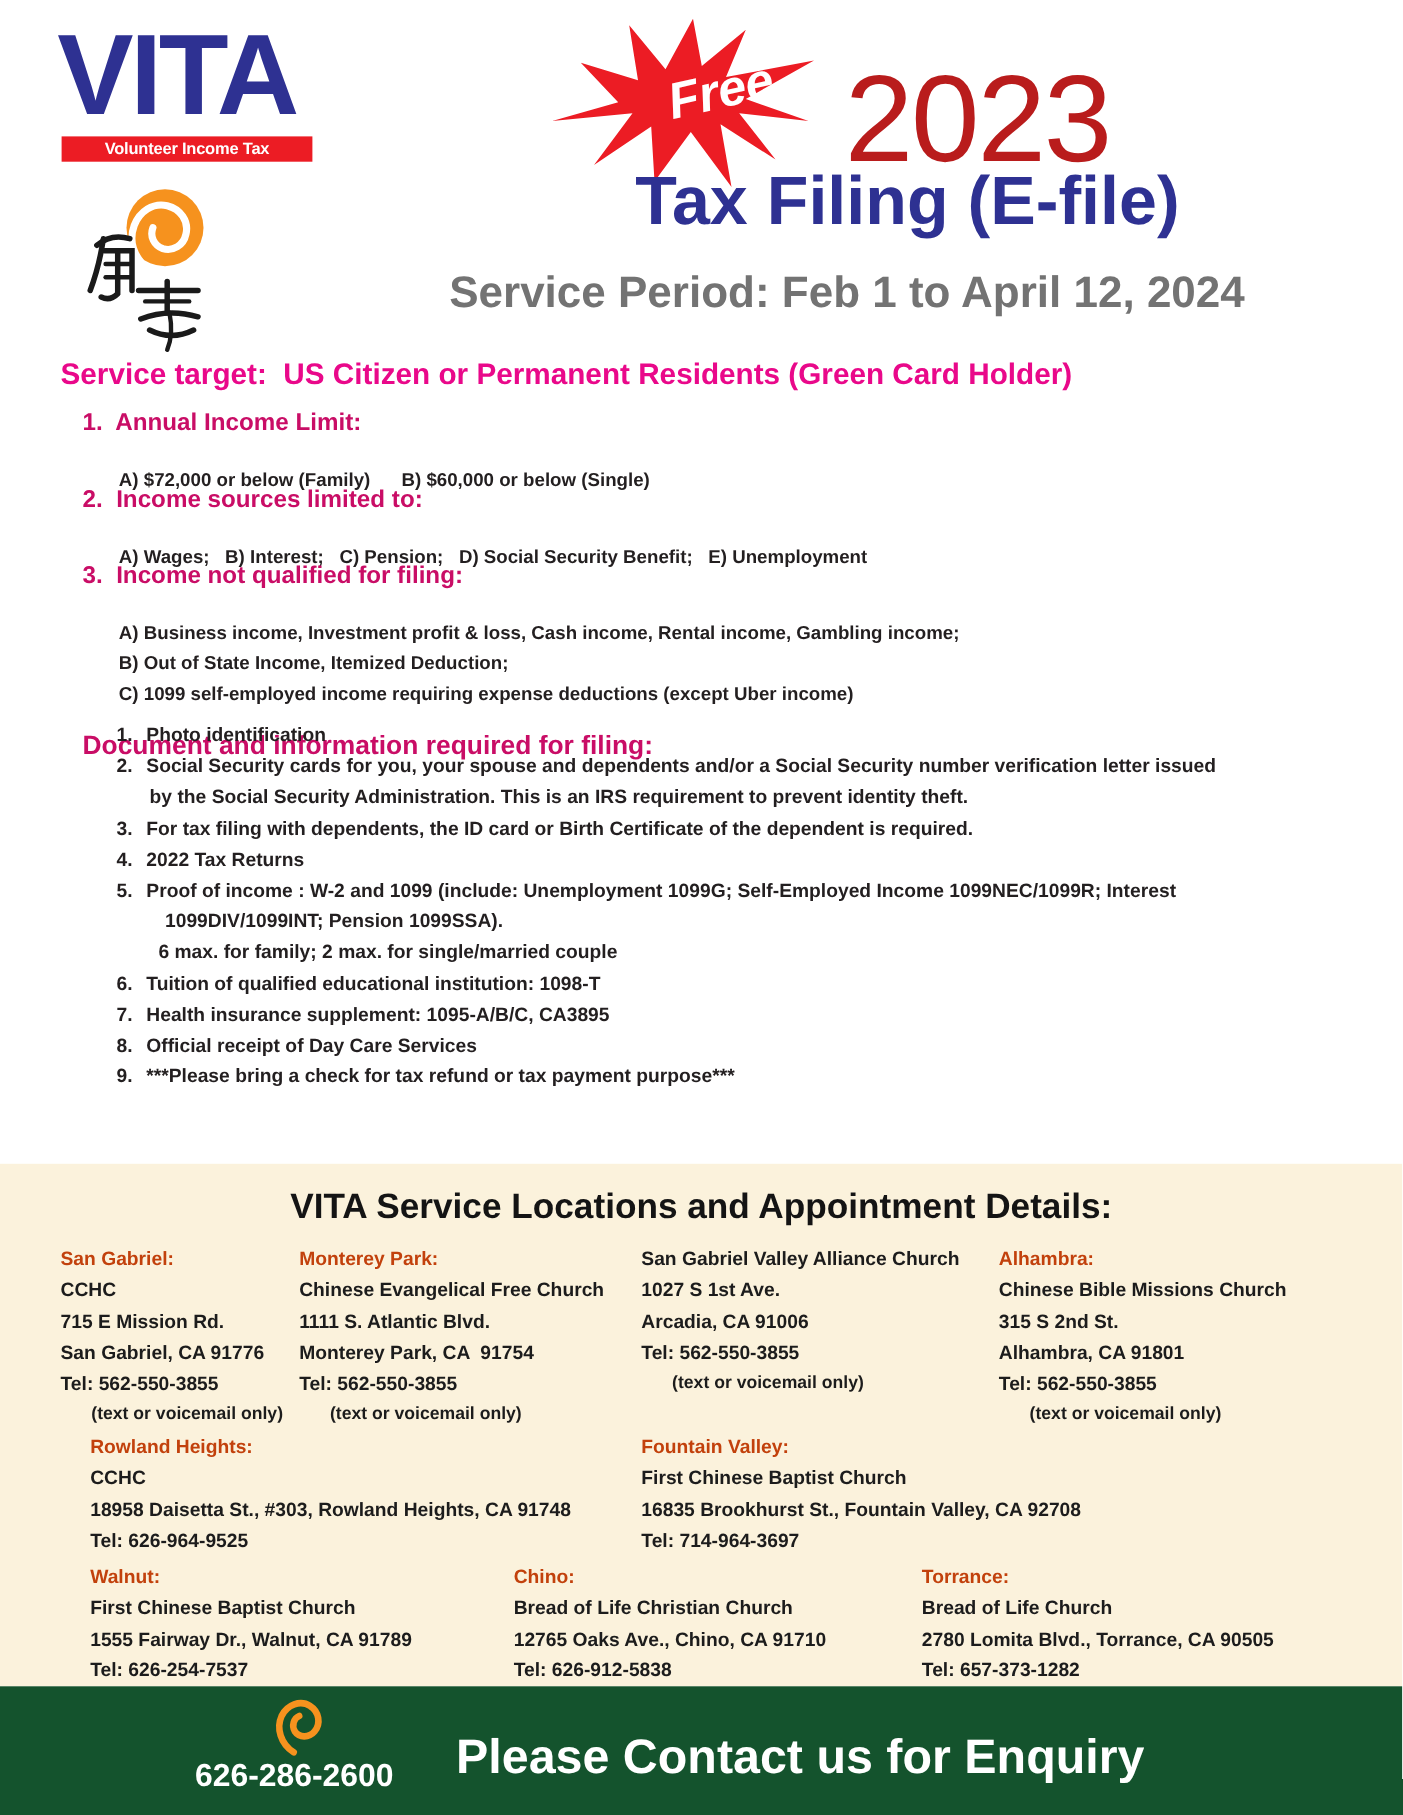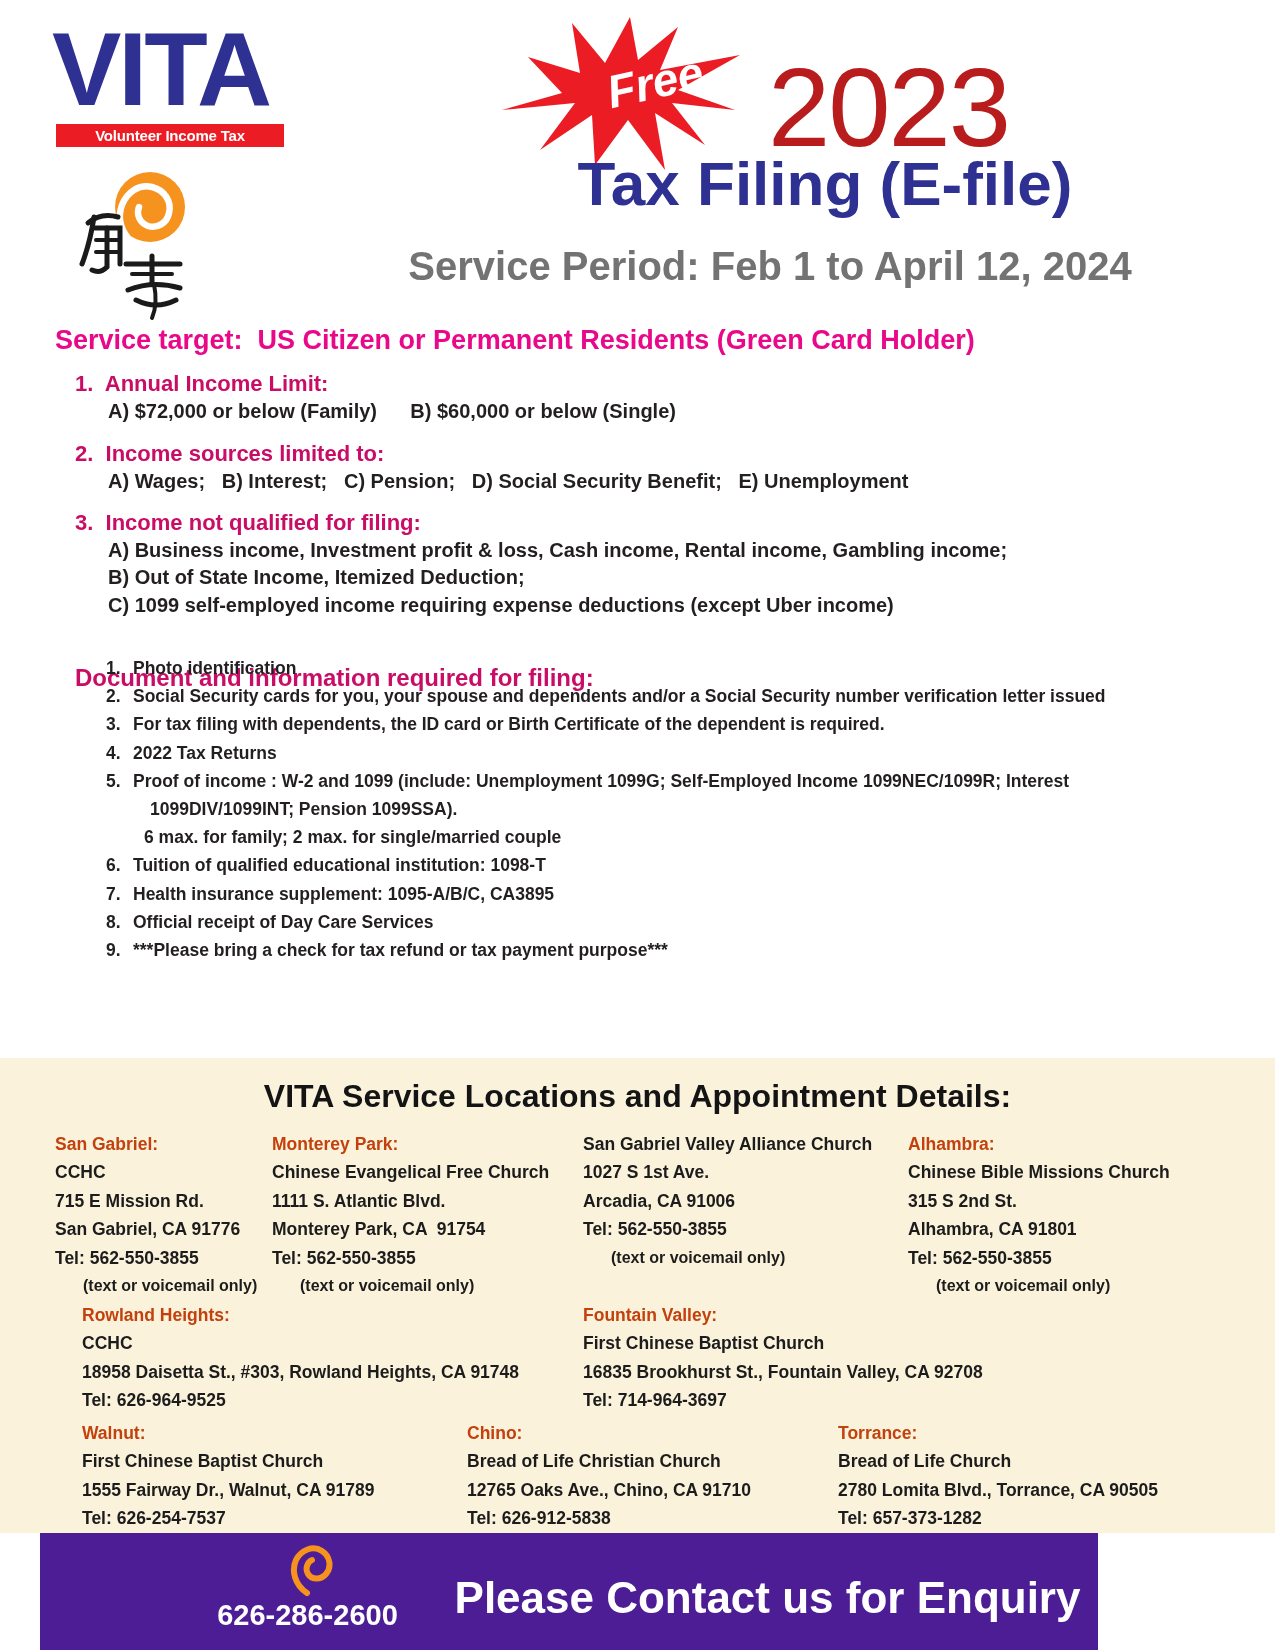--- a/index.html
+++ b/index.html
@@ -18,21 +18,21 @@
   
   .free-label{position:absolute;left:55px;top:40px;width:200px;text-align:center;color:#ffffff;
     font-size:46px;font-weight:700;font-style:italic;transform:rotate(-13deg);}
   .year{font-size:112px;font-weight:400;color:#b91c1c;line-height:1;letter-spacing:-2px;margin-left:20px;}
   .main-title{width:640px;text-align:center;font-size:62px;font-weight:700;color:#2E3192;line-height:1.15;}
   .service-period{width:880px;text-align:center;font-size:40px;font-weight:700;color:#737373;}
 
   
   .target-heading{font-size:27px;font-weight:700;color:#E9088A;}
   .sec-heading{font-size:22px;font-weight:700;color:#C90D66;}
-  .sec-line{font-size:20px;font-weight:700;color:#231F20;}
+  .sec-line{font-size:17px;font-weight:700;color:#231F20;margin-top:27px;}
 
   
   .docs-heading{font-size:24px;font-weight:700;color:#C90D66;}
   .docs-list{width:1140px;}
   .doc-line{display:flex;font-size:17.5px;font-weight:700;line-height:28.2px;}
   .doc-num{width:27px;flex:none;}
   .doc-text{flex:1;}
   .doc-cont{padding-left:30px;font-size:17.5px;font-weight:700;line-height:28.2px;}
   .cont-deep{padding-left:44px;}
   .cont-mid{padding-left:38px;}
@@ -43,21 +43,21 @@
     font-weight:700;color:#141414;}
   .loc-row{position:absolute;display:grid;}
   .row1{top:72px;left:55px;grid-template-columns:217px 311px 325px 322px;}
   .row2{top:243px;left:82px;grid-template-columns:501px 500px;}
   .row3{top:361px;left:82px;grid-template-columns:385px 371px 330px;}
   .loc-cell{font-size:17.5px;font-weight:700;line-height:28.4px;color:#1c1c1c;}
   .loc-city{color:#c2410c;}
   .loc-note{font-size:16px;padding-left:28px;}
 
   
-  .footer-band{left:0;top:1533px;width:1058px;height:117px;background:#4c1d95;margin-left:40px;}
+  .footer-band{left:0;top:1533px;width:1275px;height:117px;background:#14532d;}
   .footer-phone{position:absolute;left:145px;top:66px;width:245px;text-align:center;color:#ffffff;
     font-size:29px;font-weight:700;}
   .footer-message{position:absolute;left:395px;top:40px;width:665px;text-align:center;color:#ffffff;
     font-size:44px;font-weight:700;}
 </style>
 </head>
 <body>
 
 <div class="page">
 
@@ -115,20 +115,21 @@
 
   <div class="abs docs-list" style="left:106px;top:654px;">
     <div class="doc-line">
       <span class="doc-num" data-bind="documents.items.0.num">1.</span>
       <span class="doc-text" data-bind="documents.items.0.lines.0">Photo identification</span>
     </div>
     <div class="doc-line">
       <span class="doc-num" data-bind="documents.items.1.num">2.</span>
       <span class="doc-text" data-bind="documents.items.1.lines.0">Social Security cards for you, your spouse and dependents and/or a Social Security number verification letter issued</span>
     </div>
+    <div class="doc-cont" data-bind="documents.items.1.lines.1">by the Social Security Administration. This is an IRS requirement to prevent identity theft.</div>
     <div class="doc-line">
       <span class="doc-num" data-bind="documents.items.2.num">3.</span>
       <span class="doc-text" data-bind="documents.items.2.lines.0">For tax filing with dependents, the ID card or Birth Certificate of the dependent is required.</span>
     </div>
     <div class="doc-line">
       <span class="doc-num" data-bind="documents.items.3.num">4.</span>
       <span class="doc-text" data-bind="documents.items.3.lines.0">2022 Tax Returns</span>
     </div>
     <div class="doc-line">
       <span class="doc-num" data-bind="documents.items.4.num">5.</span>

